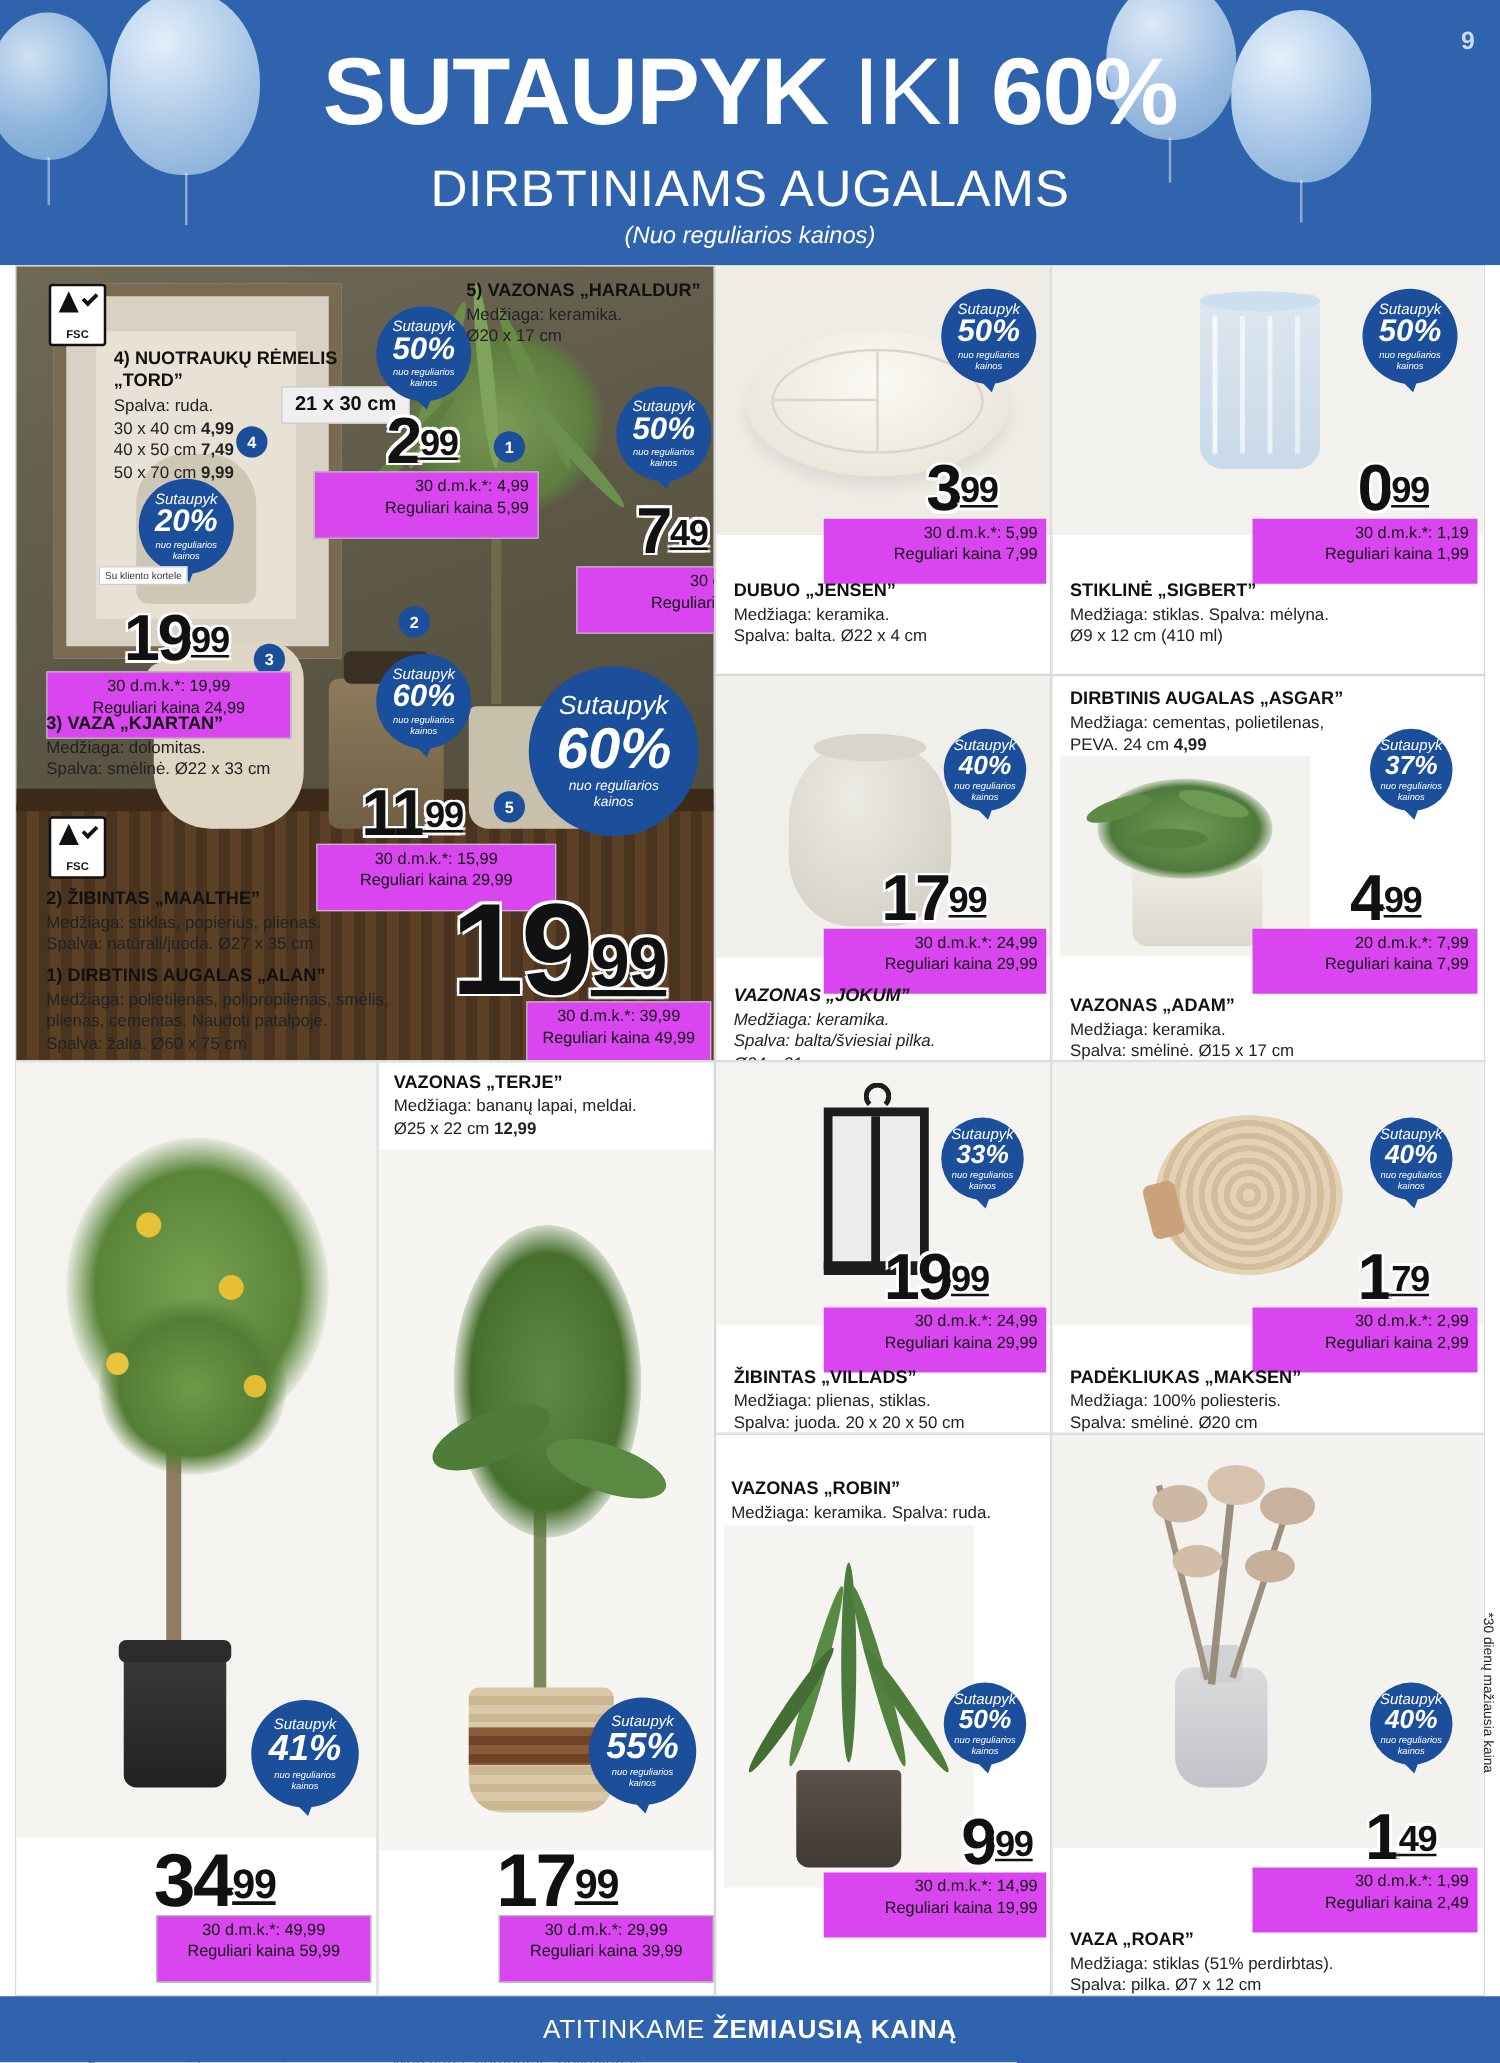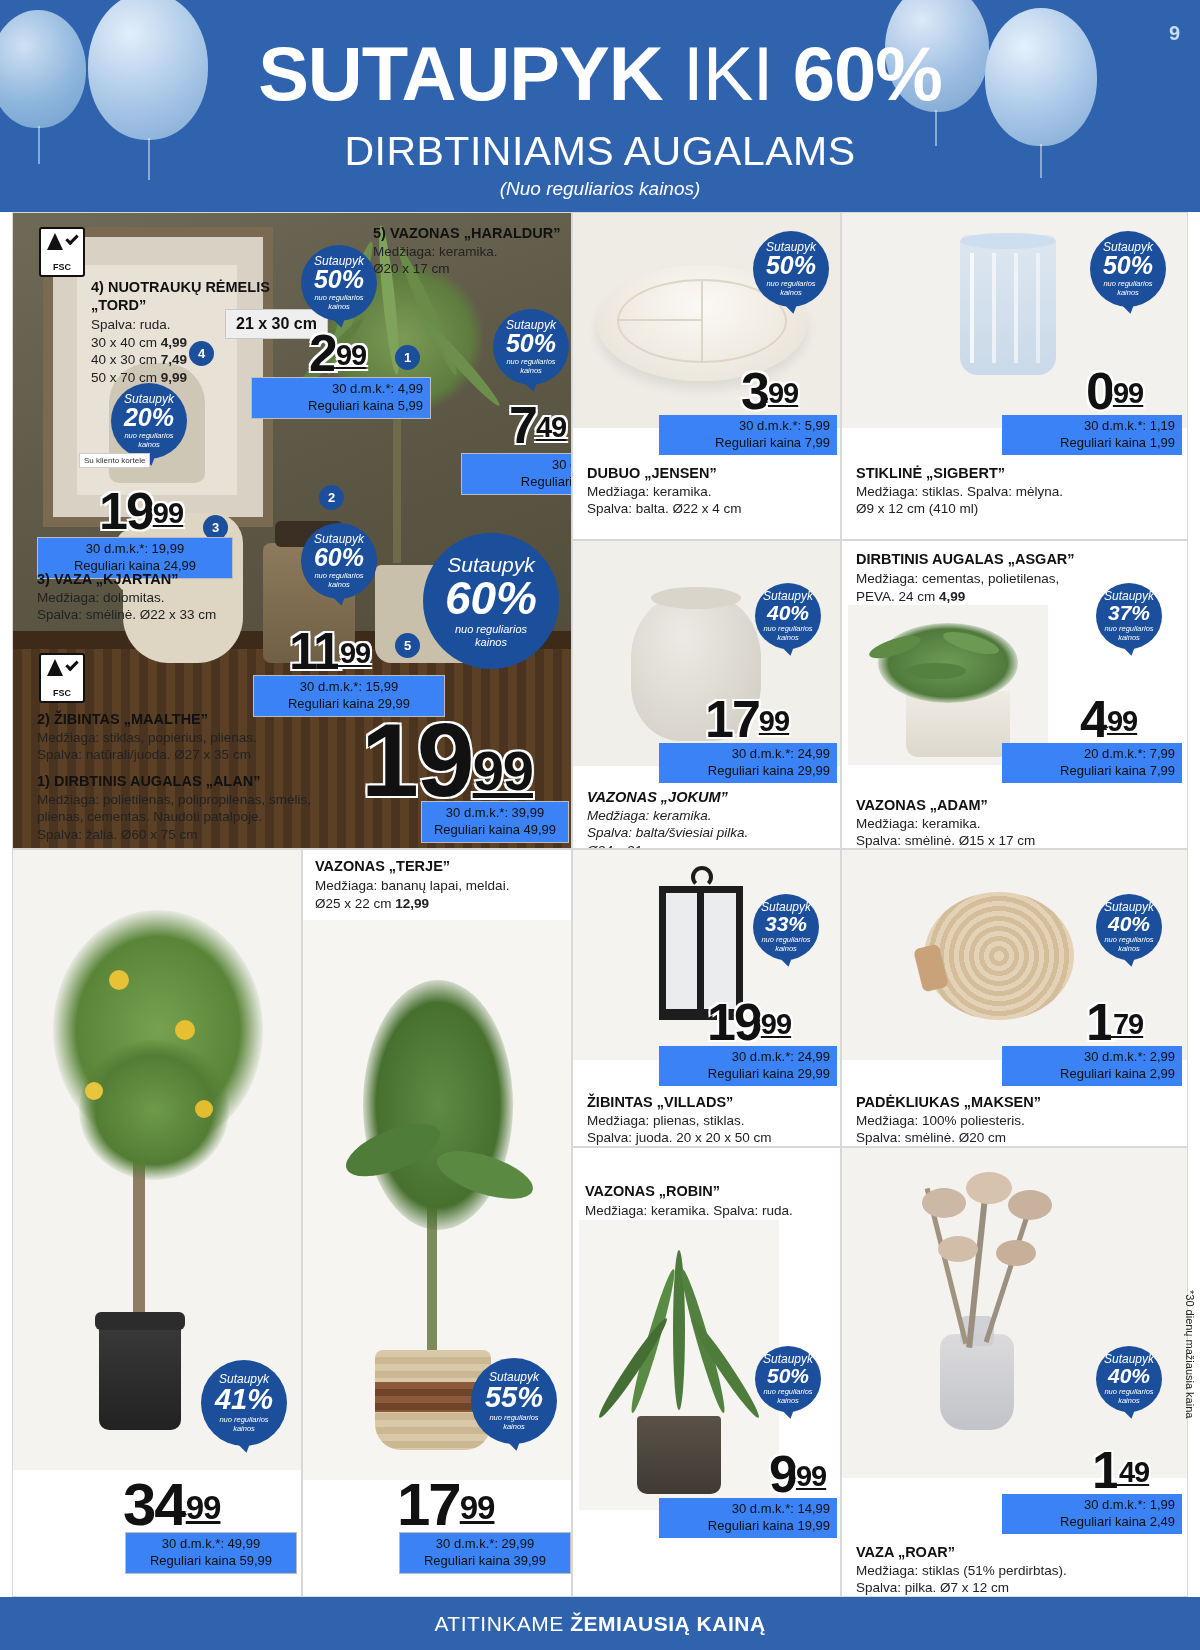--- a/index.html
+++ b/index.html
@@ -47,22 +47,22 @@
   .price { position:absolute; font-weight:bold; color:#111; letter-spacing:-2px;
            text-shadow: 2px 2px 0 #fff, -2px 2px 0 #fff, 2px -2px 0 #fff, -2px -2px 0 #fff; }
   .price .int { font-size:52px; }
   .price .cent { font-size:29px; vertical-align:super; letter-spacing:-1px;text-decoration:underline; }
   .price.big .int { font-size:104px; }
   .price.big .cent { font-size:56px; }
   .price.med .int { font-size:60px; }
   .price.med .cent { font-size:33px; }
 
   .oldbox {
-    position:absolute; background:#3b82f6; border:1px solid #bdbdbd;
-    font-size:13px; color:#111; line-height:1.28; padding:3px 7px 4px 7px; text-align:right;
+    position:absolute; background:#d946ef; border:1px solid #bdbdbd;
+    font-size:13px; color:#111; line-height:1.28; padding:3px 7px 16px 7px; text-align:right;
   }
 
   
   .badge {
     position:absolute; background:#1b4f9c; color:#fff; border-radius:50%;
     text-align:center; display:flex; flex-direction:column; align-items:center; justify-content:center;
     line-height:1;
   }
   .badge .s1 { font-size:12px; font-style:italic; }
   .badge .s2 { font-weight:bold; font-style:italic; }
@@ -180,21 +180,21 @@
       <span class="tree"></span><span class="check"></span>FSC
     </div>
     <div class="fsc" style="left:26px;top:440px;">
       <span class="tree"></span><span class="check"></span>FSC
     </div>
 
     <div style="position:absolute;left:78px;top:28px;width:200px;margin-top:38px;">
       <div class="title">4) NUOTRAUKŲ RĖMELIS „TORD”</div>
       <div class="desc" style="margin-top:2px;">Spalva: ruda.</div>
       <div class="desc"><span>30 x 40 cm</span> <b>4,99</b></div>
-      <div class="desc"><span>40 x 30 cm</span> <b>7,49</b></div>
+      <div class="desc"><span>40 x 50 cm</span> <b>7,49</b></div>
       <div class="desc"><span>50 x 70 cm</span> <b>9,99</b></div>
     </div>
 
     <div style="position:absolute;left:360px;top:12px;width:200px;">
       <div class="title">5) VAZONAS „HARALDUR”</div>
       <div class="desc" style="white-space:pre-line;">Medžiaga: keramika.
 Ø20 x 17 cm</div>
     </div>
 
     <div class="sizetag" style="left:212px;top:96px;">21 x 30 cm</div>

